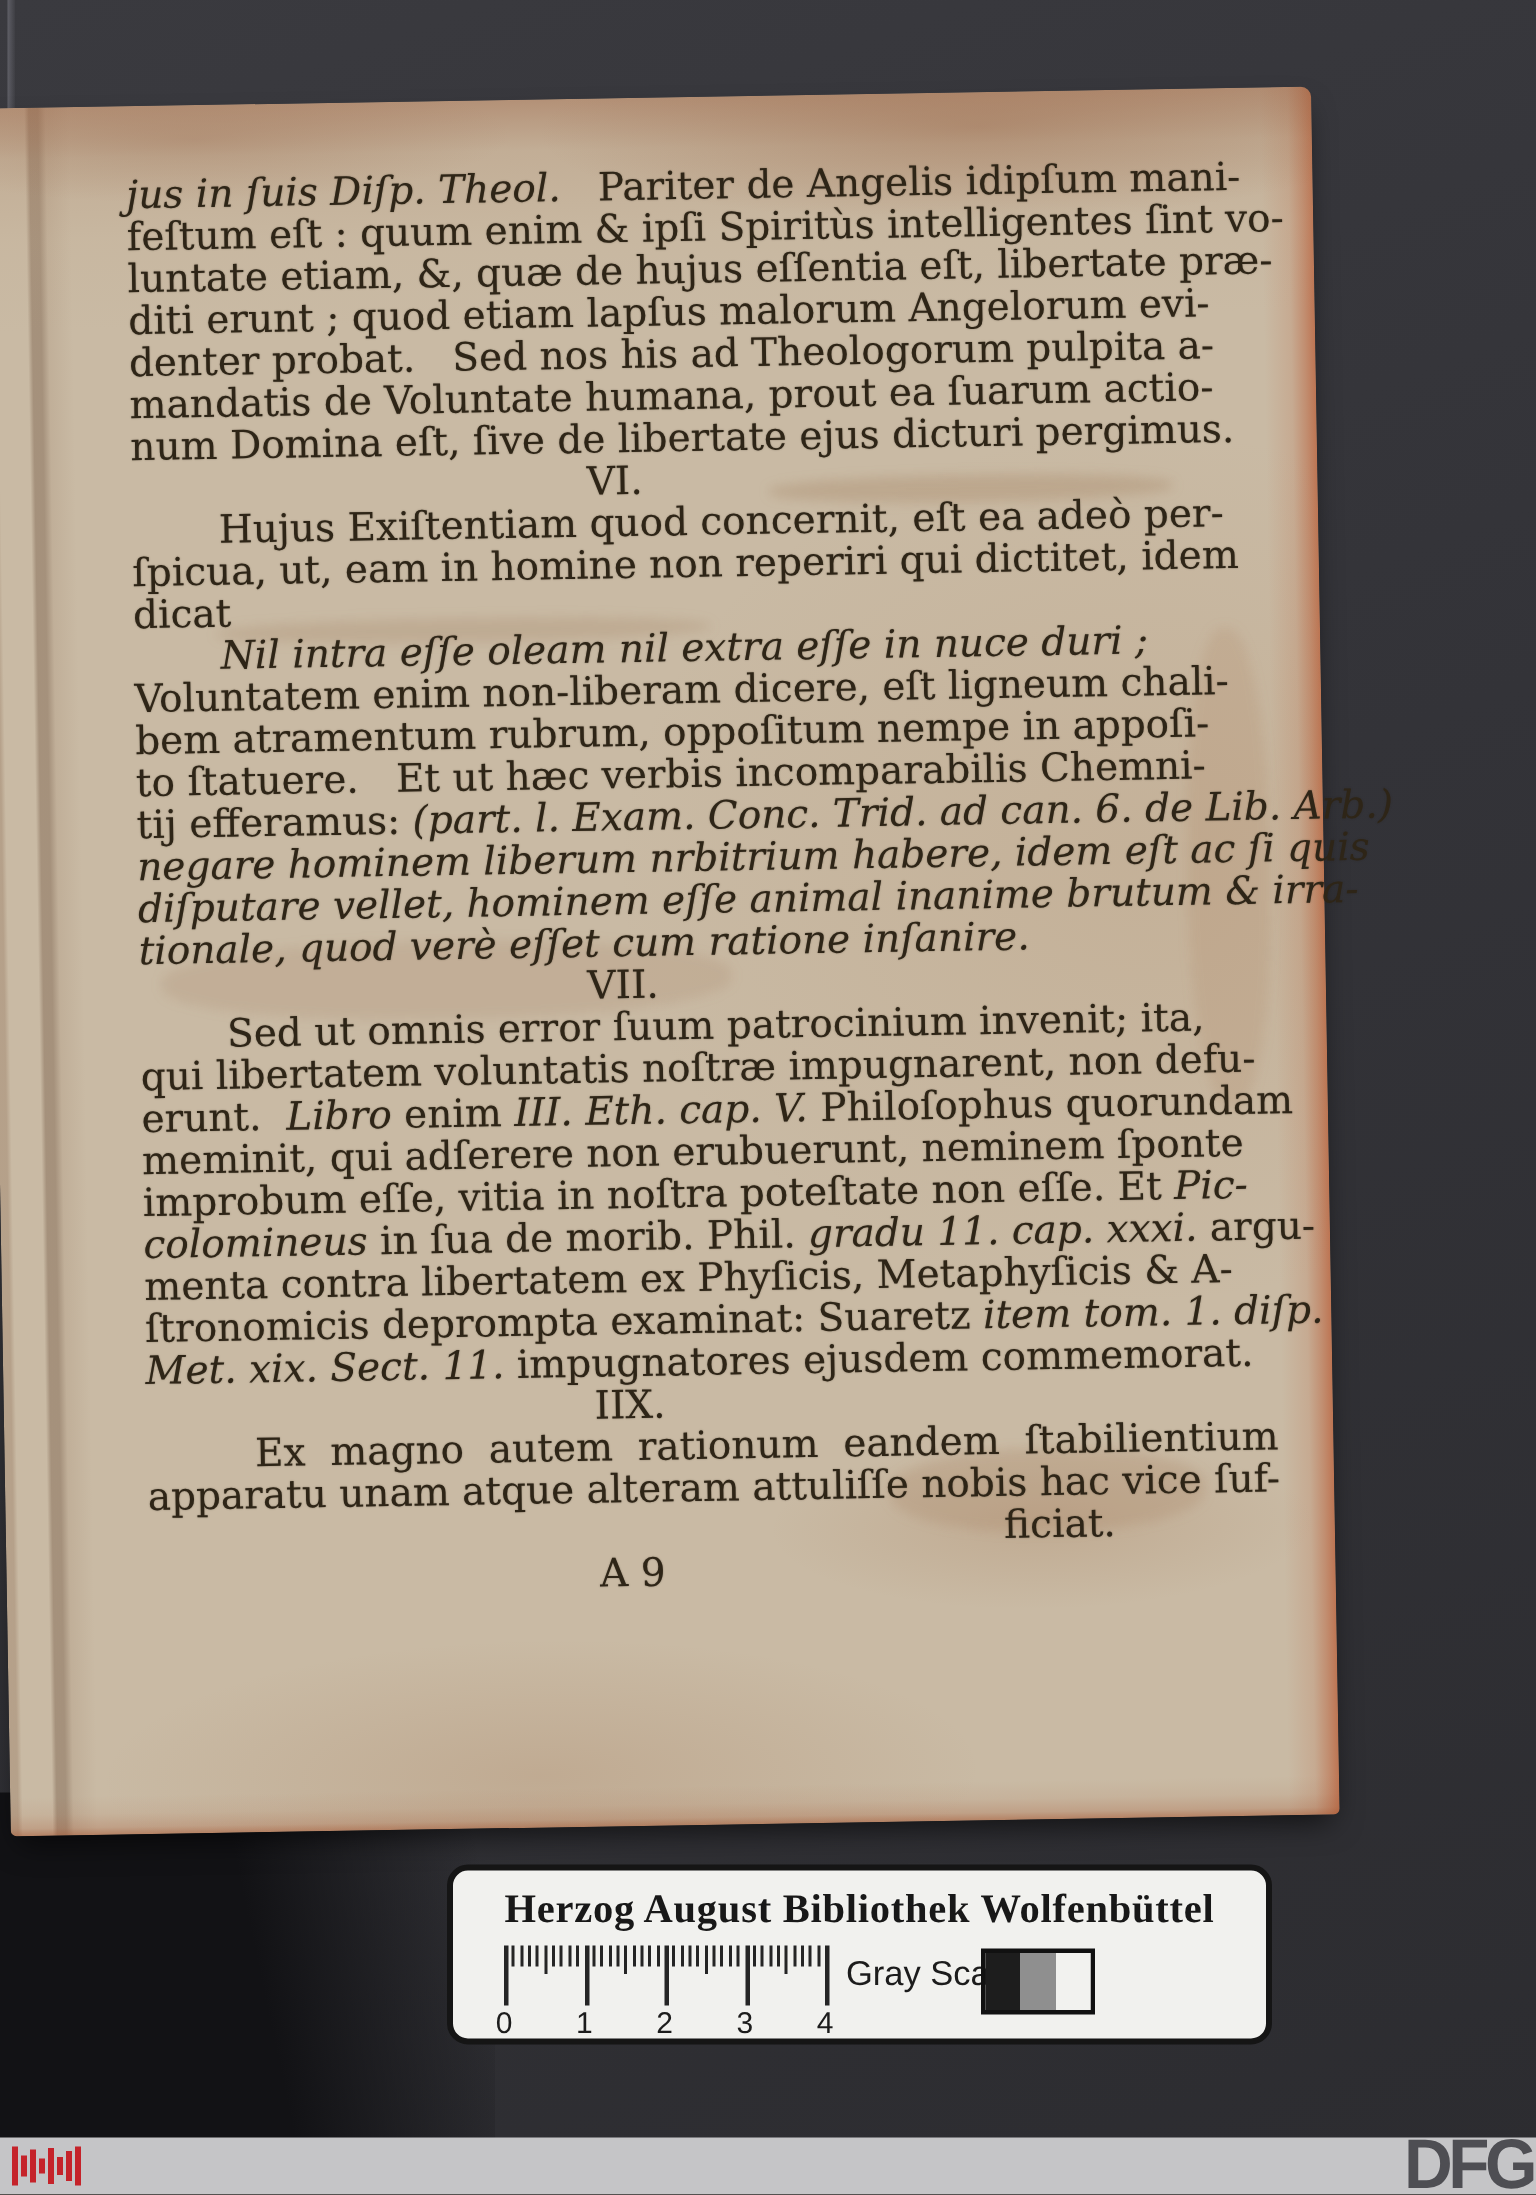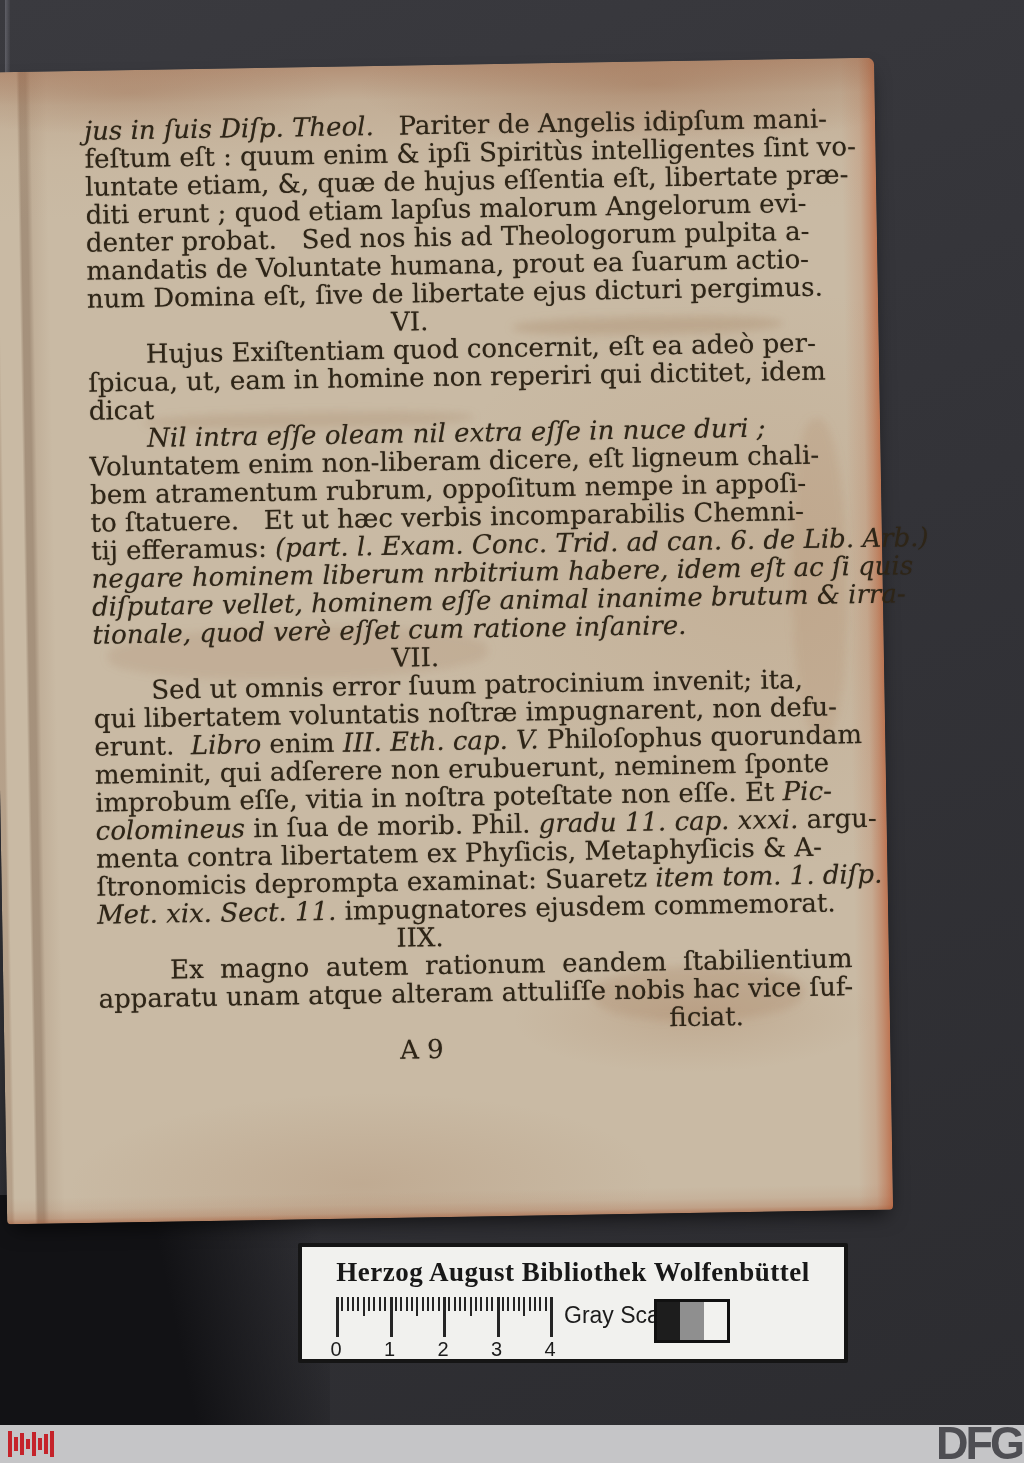--- a/index.html
+++ b/index.html
@@ -47,21 +47,21 @@
     color:#2e2517; font-size:26px; line-height:28px;
     text-shadow:0 0 1px rgba(46,37,23,.55);
   }
   .tline{white-space:pre; height:28px;}
   .tline.center{text-align:center;}
   .tline.right{text-align:right;}
   .tline .it{font-style:italic;}
   
   .ruler-card{
     position:absolute; left:298px; top:1243px; width:550px; height:120px;
-    background:#f1f1ee; border:4px solid #151515; border-radius:2px; box-sizing:border-box;
+    background:#f1f1ee; border:4px solid #151515; border-radius:14px; box-sizing:border-box;
   }
   .card-title{
     position:absolute; left:0; top:10px; width:100%; text-align:center;
     font-family:"Liberation Serif", serif; font-weight:bold; font-size:27px; color:#181818;
     letter-spacing:.5px;
   }
   .ruler{position:absolute; left:0; top:50px; width:100%; height:62px;}
   .tick{position:absolute; top:0; background:#252525;}
   .ruler-num{
     position:absolute; top:41px; transform:translateX(-50%);

